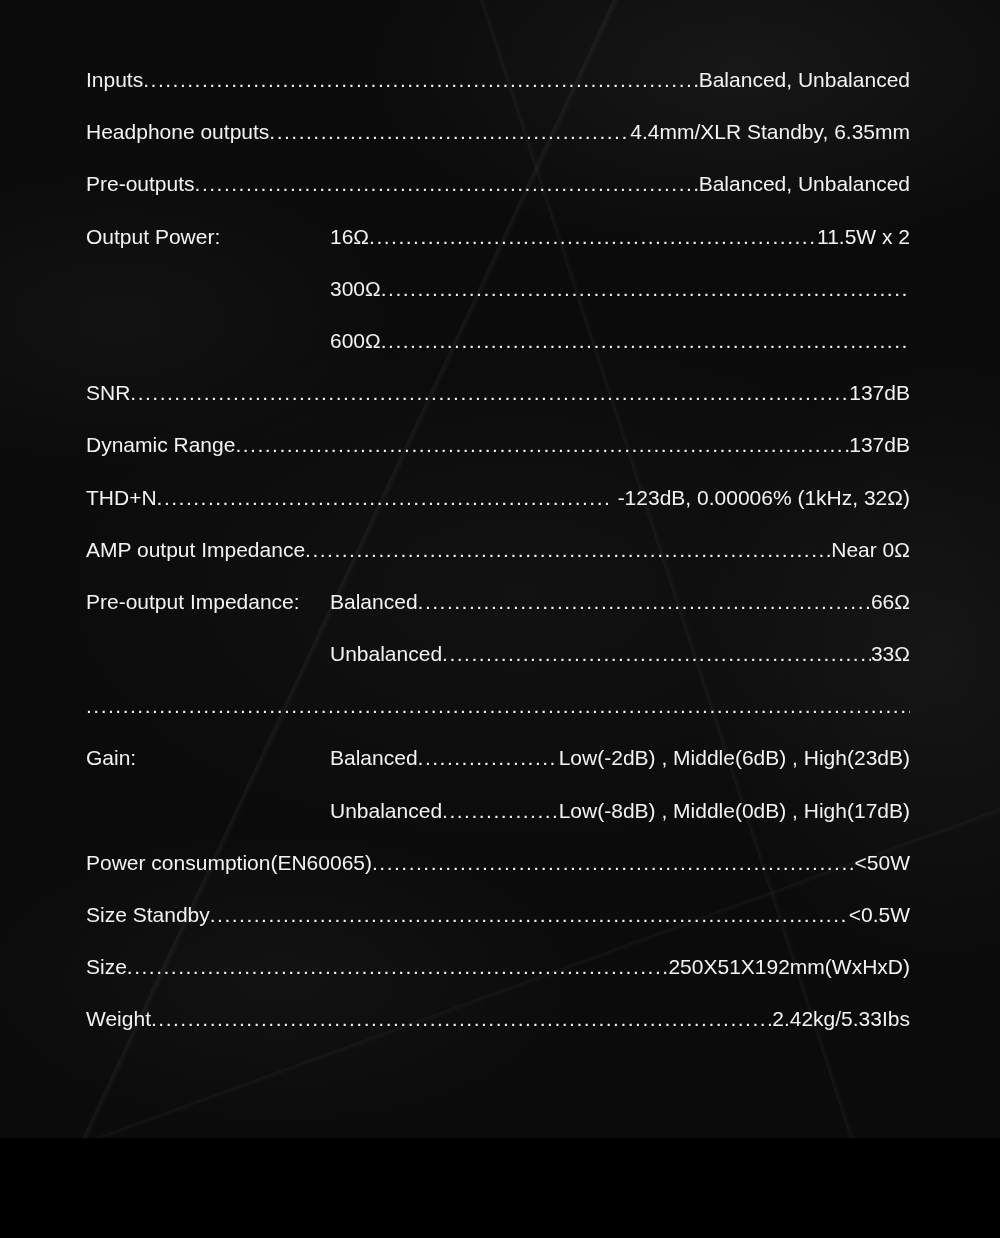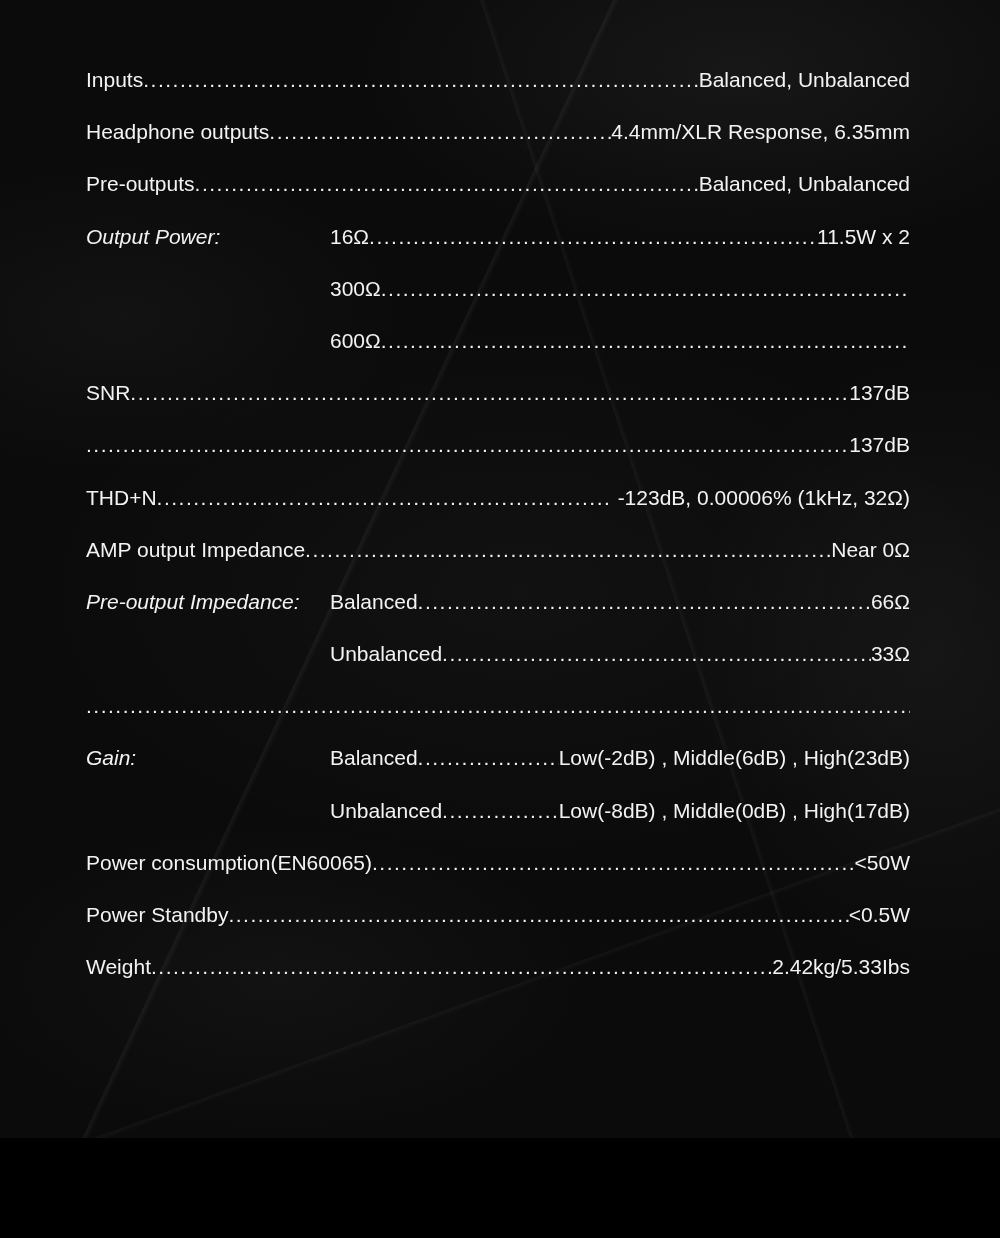--- a/index.html
+++ b/index.html
@@ -49,21 +49,20 @@
     height: 52.2px;
     line-height: 52.2px;
     white-space: nowrap;
     font-size: 21px;
     color: #f3f3f3;
     overflow: hidden;
   }
   .prefix {
     flex: 0 0 244px;
     width: 244px;
-    font-style: italic;
   }
   .label {
     flex: 0 0 auto;
   }
   .leader {
     flex: 1 1 auto;
     overflow: hidden;
     height: 52.2px;
   }
   .leader::after {
@@ -84,21 +83,21 @@
 
     <span class="label">Inputs</span>
     <span class="leader"></span>
     <span class="value">Balanced, Unbalanced</span>
   </div>
 
   <div class="row">
 
     <span class="label">Headphone outputs</span>
     <span class="leader"></span>
-    <span class="value">4.4mm/XLR Response, 6.35mm</span>
+    <span class="value">4.4mm/XLR Standby, 6.35mm</span>
   </div>
 
   <div class="row">
 
     <span class="label">Pre-outputs</span>
     <span class="leader"></span>
     <span class="value">Balanced, Unbalanced</span>
   </div>
 
   <div class="row">
@@ -123,20 +122,21 @@
 
   <div class="row">
 
     <span class="label">SNR</span>
     <span class="leader"></span>
     <span class="value">137dB</span>
   </div>
 
   <div class="row">
 
+    <span class="label">Dynamic Range</span>
     <span class="leader"></span>
     <span class="value">137dB</span>
   </div>
 
   <div class="row">
 
     <span class="label">THD+N</span>
     <span class="leader"></span>
     <span class="value">&nbsp;-123dB, 0.00006% (1kHz, 32Ω)</span>
   </div>
@@ -184,25 +184,31 @@
 
   <div class="row">
 
     <span class="label">Power consumption(EN60065)</span>
     <span class="leader"></span>
     <span class="value">&lt;50W</span>
   </div>
 
   <div class="row">
 
-    <span class="label">Power Standby</span>
+    <span class="label">Size Standby</span>
     <span class="leader"></span>
     <span class="value">&lt;0.5W</span>
   </div>
 
+  <div class="row">
+
+    <span class="label">Size</span>
+    <span class="leader"></span>
+    <span class="value">250X51X192mm(WxHxD)</span>
+  </div>
 
   <div class="row">
 
     <span class="label">Weight</span>
     <span class="leader"></span>
     <span class="value">2.42kg/5.33Ibs</span>
   </div>
 </div>
 </div>
 <div class="bottom-bar"></div>

